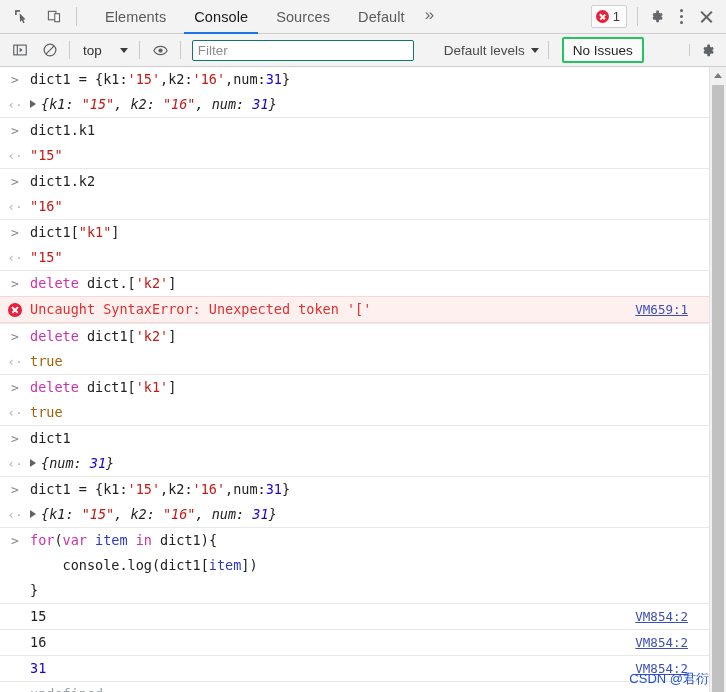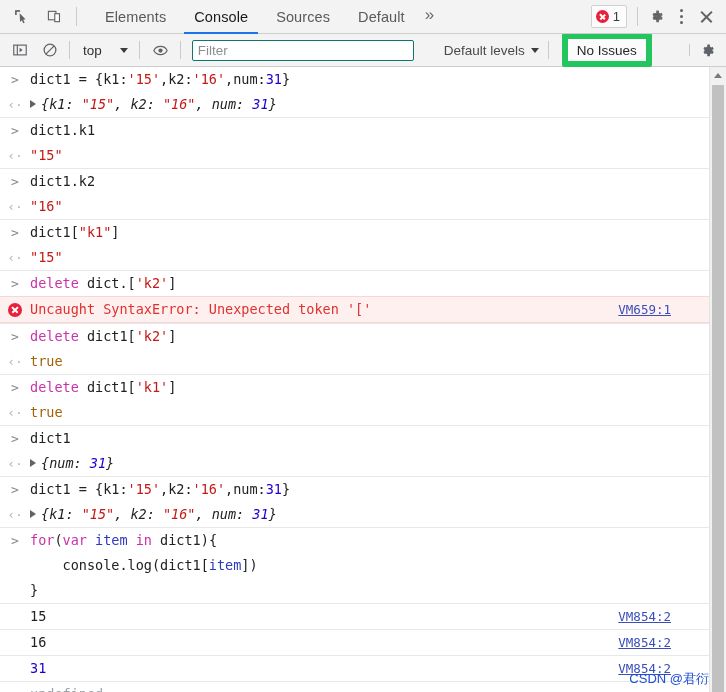--- a/index.html
+++ b/index.html
@@ -190,21 +190,21 @@
   .levels {
     display: flex;
     align-items: center;
     gap: 6px;
     font-size: 13.5px;
     color: #4a4a4a;
     margin-left: 23px;
     padding: 0 3px;
   }
   .issues-btn {
-    border: 6px solid #22c55e;
+    border: 2px solid #22c55e;
     background: #fbfbfb;
     border-radius: 2px;
     height: 22px;
     display: flex;
     align-items: center;
     padding: 0 9px;
     font-size: 13.5px;
     color: #262626;
     margin-left: 5px;
   }
@@ -275,21 +275,21 @@
     position: absolute;
     left: 3px; top: 6.2px;
     width: 8px; height: 1.6px;
     background: #fff;
   }
   .err-ico::before { transform: rotate(45deg); }
   .err-ico::after  { transform: rotate(-45deg); }
 
   .vmlink {
     position: absolute;
-    right: 38px;
+    right: 21px;
     top: 0;
     line-height: 25px;
     font-family: "DejaVu Sans Mono", monospace;
     font-size: 12.5px;
     color: #3b4fb8;
     text-decoration: underline;
   }
   .row.error .vmlink { color: #3b4fb8; }
 
   .tri {

